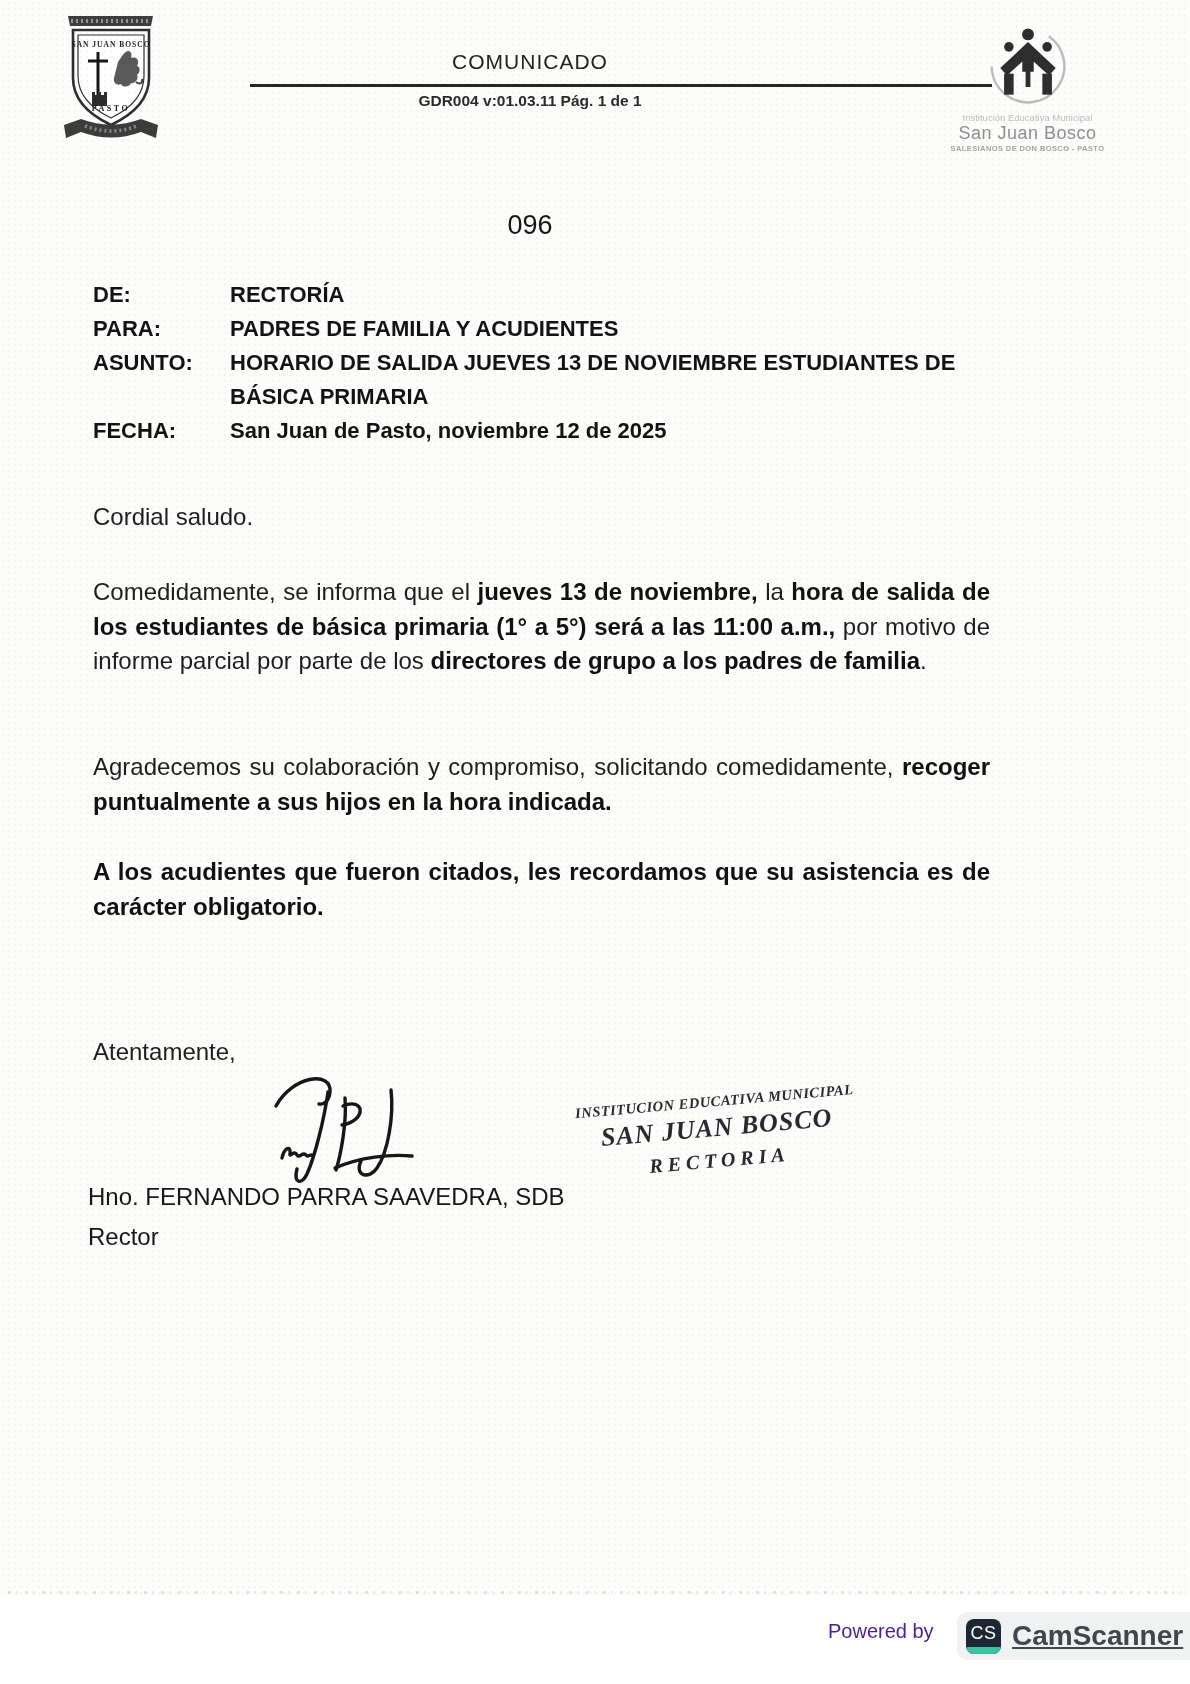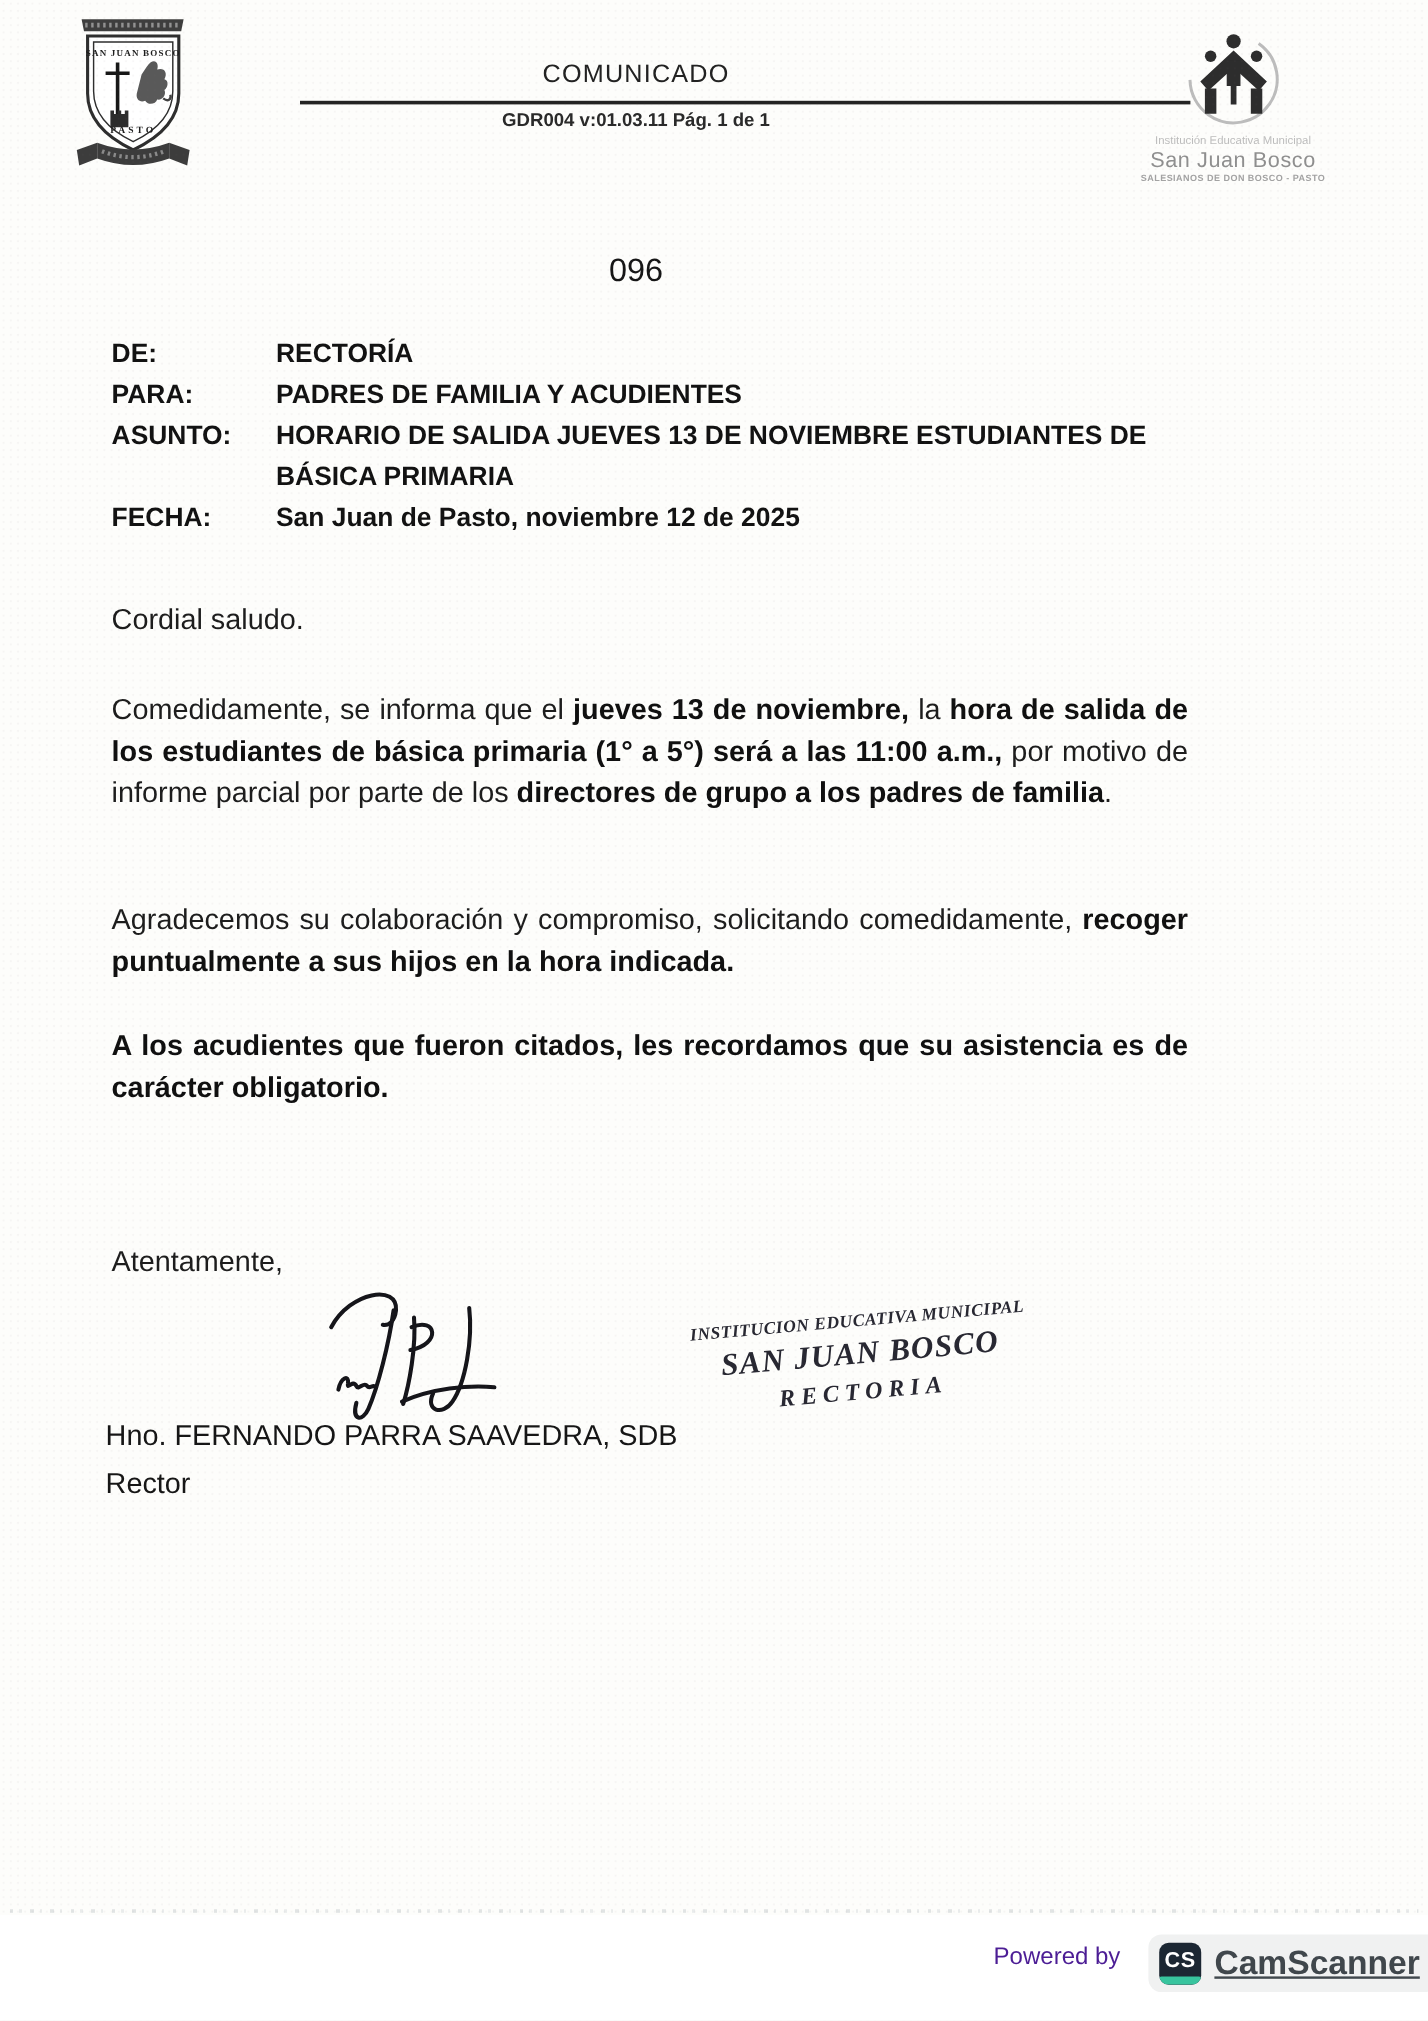--- a/index.html
+++ b/index.html
@@ -49,21 +49,21 @@
   .sig-role{position:absolute;left:88px;top:1223px;font-size:24px;color:#161616;}
   
   .foot-band{position:absolute;left:0;top:1596px;width:100%;height:88px;background:#fff;z-index:6;}
   .artifact{position:absolute;left:8px;top:1591px;width:1174px;height:3px;opacity:.35;z-index:6;
     background:repeating-linear-gradient(90deg,#aeb6ba 0 3px,transparent 3px 8px,#c6ccd0 8px 10px,transparent 10px 17px);}
   .pb-label{position:absolute;left:828px;top:1620px;font-size:20px;color:#4c1d95;z-index:7;}
   .pill{position:absolute;left:957px;top:1612px;height:48px;padding:0 16px 0 9px;border-radius:11px;
     background:#f0f1f1;display:flex;align-items:center;z-index:7;}
   .cs-icon{position:relative;width:35px;height:35px;border-radius:8px;background:#1c2733;
     display:flex;align-items:center;justify-content:center;overflow:hidden;}
-  .cs-icon .cs-txt{color:#fff;font-weight:bold;font-size:18px;letter-spacing:.5px;margin-bottom:6px;}
+  .cs-icon .cs-txt{color:#fff;font-weight:normal;font-size:18px;letter-spacing:.5px;margin-bottom:6px;}
   .cs-icon::after{content:"";position:absolute;left:0;right:0;bottom:0;height:7px;
     background:#38c49e;border-radius:3px 3px 8px 8px;}
   .cs-name{margin-left:11px;font-size:28px;font-weight:bold;color:#40474c;text-decoration:underline;}
 </style>
 </head>
 <body>
 
 <div class="page">
 
   <div class="crest">

